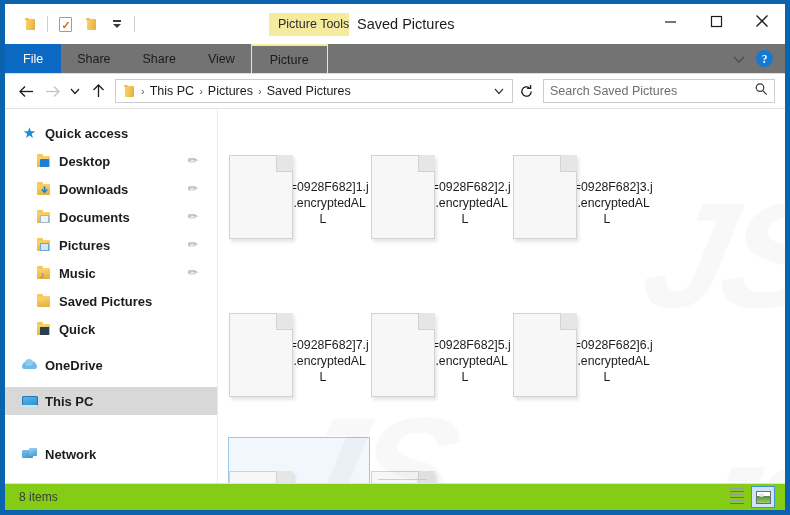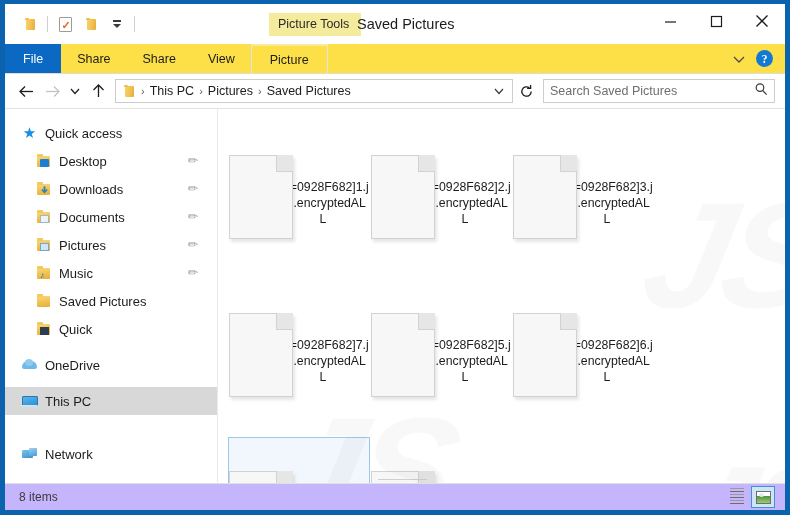--- a/index.html
+++ b/index.html
@@ -60,38 +60,38 @@
     width: 0; height: 0;
     border-left: 4px solid transparent; border-right: 4px solid transparent;
     border-top: 4px solid #3c3c3c;
   }
   .caret-dn-wrap { display:flex; flex-direction:column; align-items:center; gap:2px; }
   .caret-bar { width: 8px; height: 2px; background: #3c3c3c; }
 
   .picture-tools {
     position: absolute; left: 264px; top: 9px;
     background: #f5eb9c; color: #2b2b2b;
-    font-size: 12.5px; padding: 4px 12px 5px 9px;
+    font-size: 12.5px; padding: 4px 0 5px 9px;
     white-space: nowrap;
   }
   .win-title {
     position: absolute; left: 352px; top: 12px;
     font-size: 14.5px; color: #1c1c1c; white-space: nowrap;
   }
   .wincontrols {
     position: absolute; right: 0; top: 0;
     display: flex; height: 40px;
   }
   .wc { width: 46px; height: 34px; display:flex; align-items:center; justify-content:center; }
   .wc svg { display:block; }
 
   
   .ribbon {
     height: 30px; flex: 0 0 30px;
-    background: #fde047;
+    background: #737373;
     display: flex; align-items: stretch;
     position: relative;
     border-bottom: 1px solid #dcdcdc;
   }
   .tab {
     display: flex; align-items: center; justify-content: center;
     font-size: 12.5px; color: #1c1c1c;
     padding: 0 16px; white-space: nowrap;
   }
   .tab.file {
@@ -166,21 +166,21 @@
     border-right: 1px solid #eaeaea;
     position: relative; z-index: 2;
   }
   .nav-item {
     height: 28px; display: flex; align-items: center;
     padding-left: 16px; gap: 7px; font-size: 13px; color: #1c1c1c;
     position: relative;
   }
   .nav-item.lvl2 { padding-left: 30px; }
   .nav-item.sel { background: #d8d8d8; }
-  .nav-label { white-space: nowrap; }
+  .nav-label { white-space: nowrap; font-weight: bold; }
   .pin {
     margin-left: auto; margin-right: 20px;
     color: #9a9a9a; font-size: 12px; transform: rotate(45deg);
     line-height: 1;
   }
   .ic { width: 17px; height: 16px; position: relative; flex: 0 0 17px; }
 
   
   .ic.folder::before {
     content:""; position:absolute; left:2px; top:3px; width:13px; height:11px;
@@ -281,21 +281,21 @@
   .tile-label {
     width: 132px; text-align: center;
     font-size: 12.3px; line-height: 16px; color: #1c1c1c;
     word-break: break-all;
   }
 
   
   .status {
     height: 27px; flex: 0 0 27px;
     border-top: 1px solid #e0e0e0;
-    background: #c4b5fd;
+    background: #84cc16;
     display: flex; align-items: center;
     padding: 0 4px 0 14px;
     position: relative; z-index: 3;
   }
   .status-text { font-size: 12px; color: #3b3b3b; }
   .viewbtns { margin-left: auto; display: flex; gap: 2px; padding-right: 6px; }
   .vb {
     width: 24px; height: 22px;
     display: flex; align-items: center; justify-content: center;
   }

